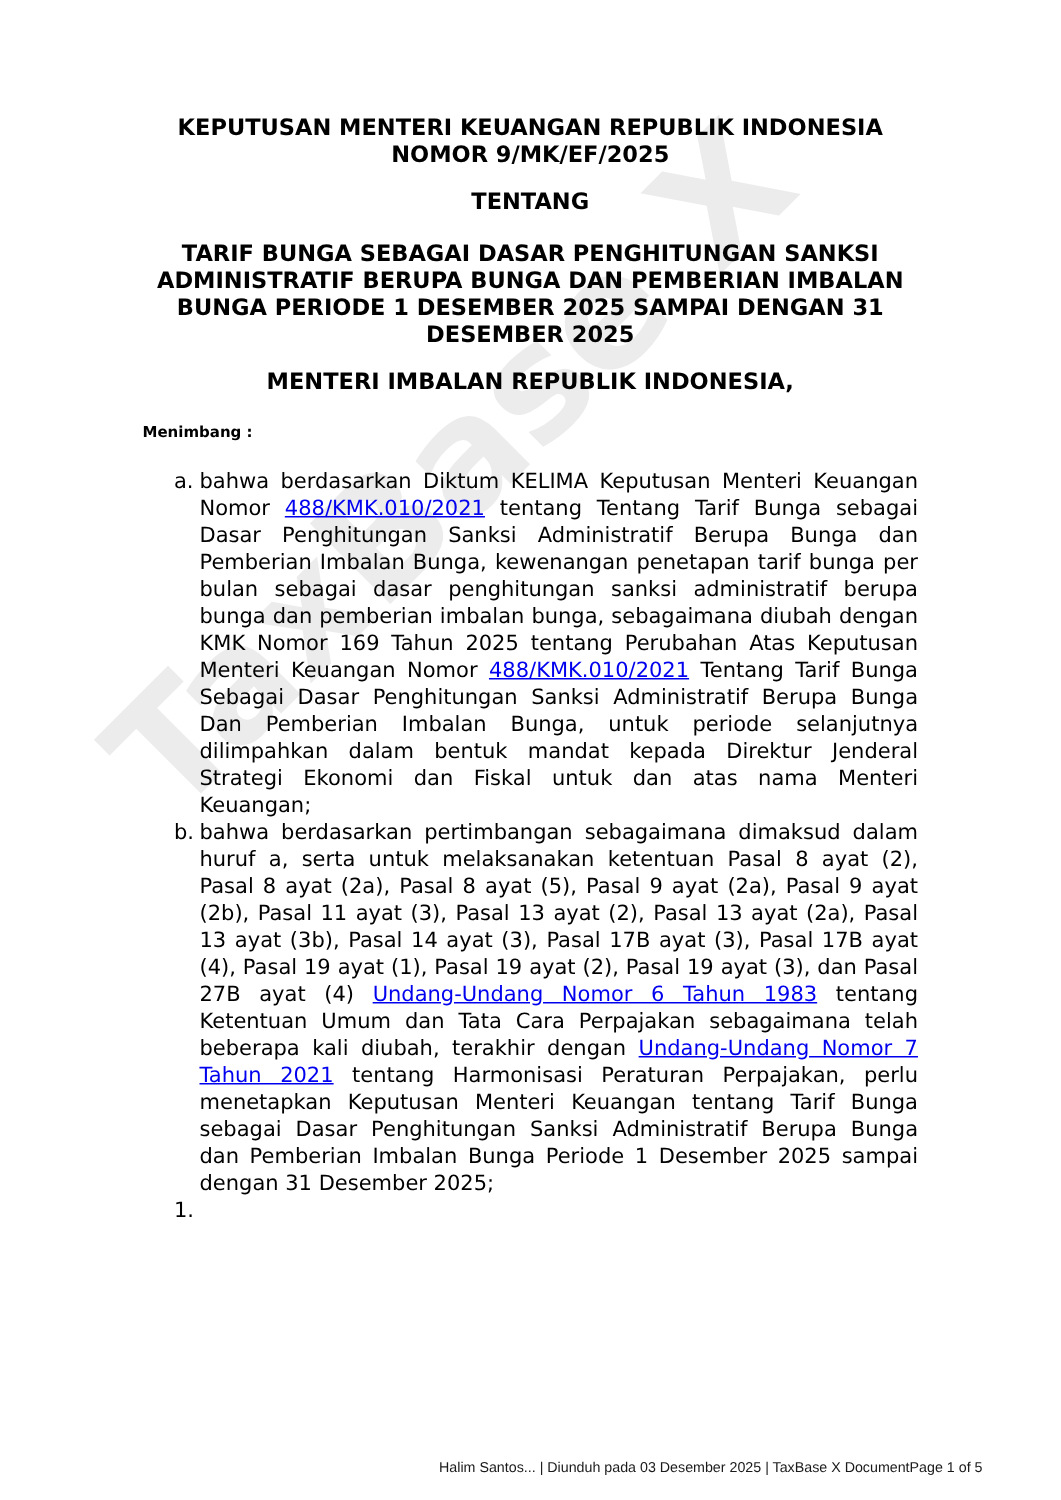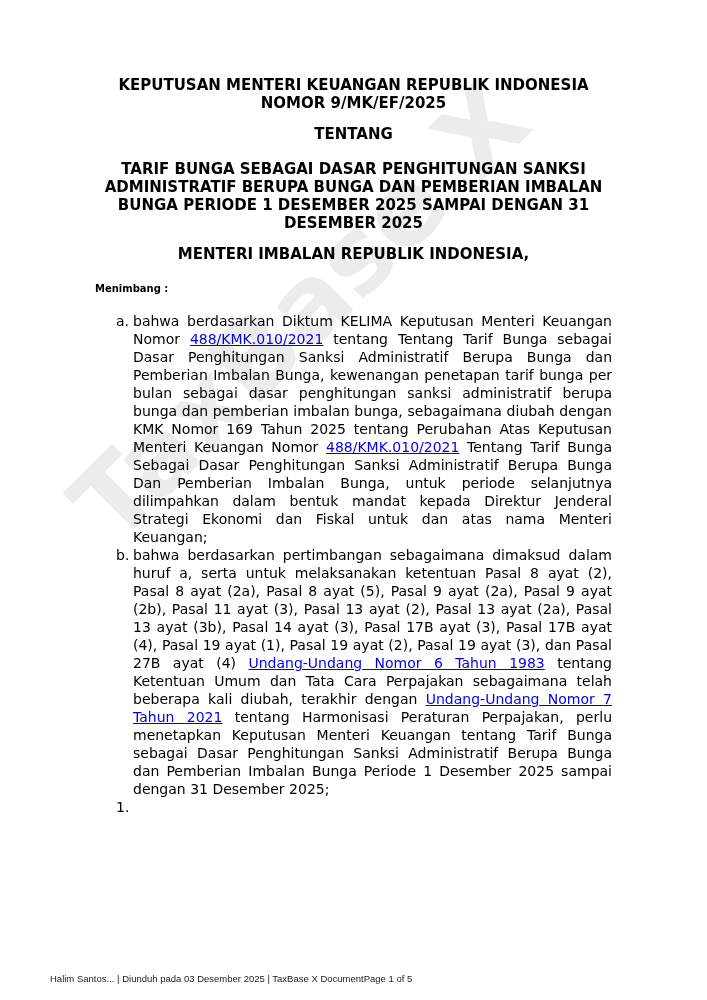--- a/index.html
+++ b/index.html
@@ -66,21 +66,21 @@
   .doc-link {
     color: var(--link-color, #0000EE);
   }
   .footer {
     position: absolute;
     left: 50px;
     right: 52px;
     bottom: 15px;
     z-index: 1;
     display: flex;
-    justify-content: flex-start;
+    justify-content: flex-end;
     align-items: baseline;
     font-family: "Liberation Sans", "DejaVu Sans", sans-serif;
     font-size: 9.5px;
     line-height: 12px;
     color: #1a1a1a;
   }
 </style>
 </head>
 <body>
 

